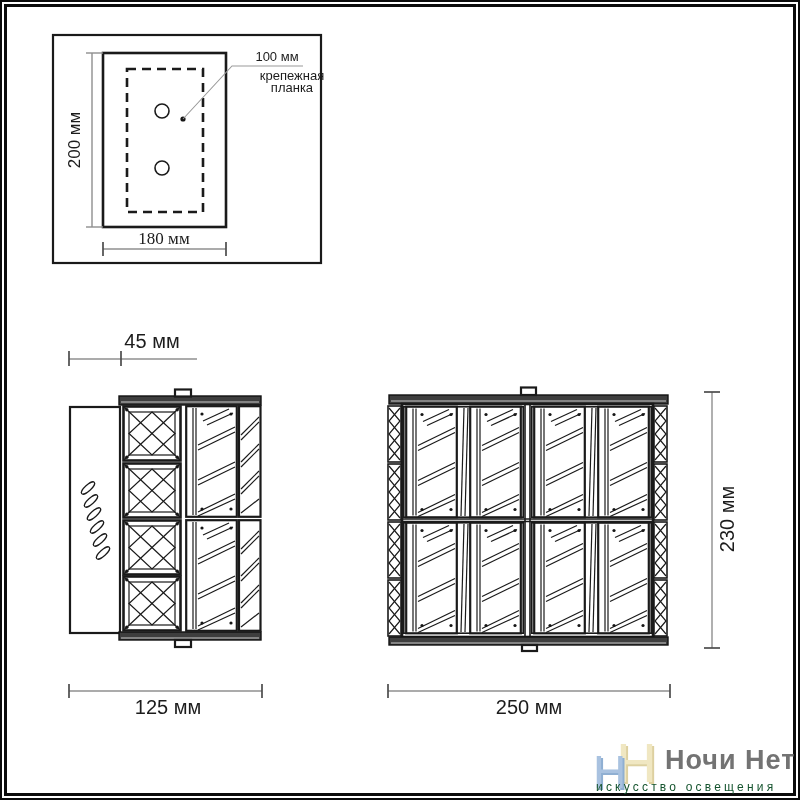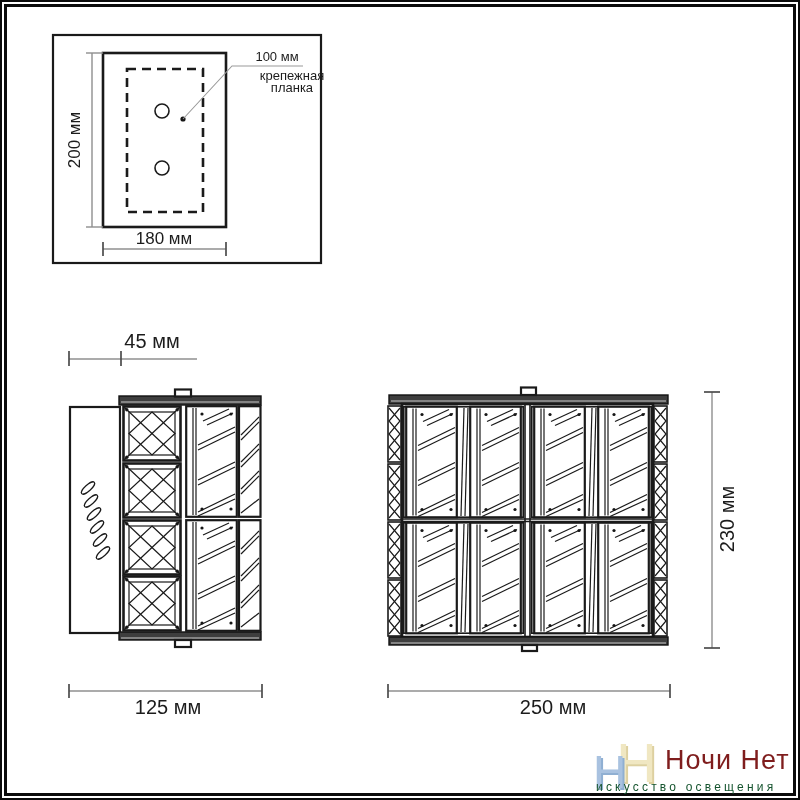--- a/index.html
+++ b/index.html
@@ -33,21 +33,21 @@
   .dim.v { transform:translate(-50%,-50%) rotate(-90deg); }
   .s13 { font-size:13px; line-height:12px; text-align:center; }
   .s17 { font-size:17px; }
   .s20 { font-size:20px; }
 
   
   .logo { position:absolute; left:593px; top:735px; z-index:5; }
   .logo-mark { position:absolute; left:0; top:0; font-weight:normal; line-height:1; }
   .mono-h1 { font-size:46px; color:#a9c2e0; text-shadow:2px 2px 0 #8fafd2; position:relative; top:6px; }
   .mono-h2 { font-size:56px; color:#f0e7c2; text-shadow:2px 2px 0 #ddd0a0; margin-left:-10px; }
-  .logo-brand { position:absolute; left:72px; top:10px; font-size:27px; font-weight:normal; color:#7f1d1d; letter-spacing:1px; white-space:nowrap; }
+  .logo-brand { position:absolute; left:72px; top:10px; font-size:27px; font-weight:bold; color:#737373; letter-spacing:1px; white-space:nowrap; }
   .logo-tagline { position:absolute; left:3px; top:45px; font-size:12px; color:#14532d; letter-spacing:3.2px; white-space:nowrap; }
 </style>
 </head>
 <body>
 
 <div class="frame-outer"></div>
 <div class="frame-inner"></div>
 
 <svg id="art" width="800" height="800" viewBox="0 0 800 800">
   <defs>
@@ -195,30 +195,30 @@
     <line class="tick" x1="704" y1="392" x2="720" y2="392"></line>
     <line class="tick" x1="704" y1="648" x2="720" y2="648"></line>
 
     <line class="dimln" x1="388" y1="691" x2="670" y2="691"></line>
     <line class="tick" x1="388" y1="684" x2="388" y2="698"></line>
     <line class="tick" x1="670" y1="684" x2="670" y2="698"></line>
   </g>
 </svg>
 
 <div class="dim v s17" style="left:75px; top:140px;">200 мм</div>
-<div class="dim s17" style="left:164px; top:239px;">180 мм</div>
+<div class="dim s17" style="left:164px; top:239px;font-family:Liberation Serif, serif;">180 мм</div>
 <div class="dim s13" style="left:277px; top:57px;">100 мм</div>
 <div class="dim s13" style="left:292px; top:82px;">
   <span>крепежная</span><br>
   <span>планка</span>
 </div>
 <div class="dim s20" style="left:152px; top:341px;">45 мм</div>
 <div class="dim s20" style="left:168px; top:707px;">125 мм</div>
 <div class="dim v s20" style="left:727px; top:519px;">230 мм</div>
-<div class="dim s20" style="left:529px; top:707px;margin-left:24px;">250 мм</div>
+<div class="dim s20" style="left:529px; top:707px;">250 мм</div>
 
 <div class="logo">
   <div class="logo-mark">
     <span class="mono-h1">Н</span><span class="mono-h2">Н</span>
   </div>
   <div class="logo-brand">Ночи Нет</div>
   <div class="logo-tagline">искусство освещения</div>
 </div>
 
 </body></html>

